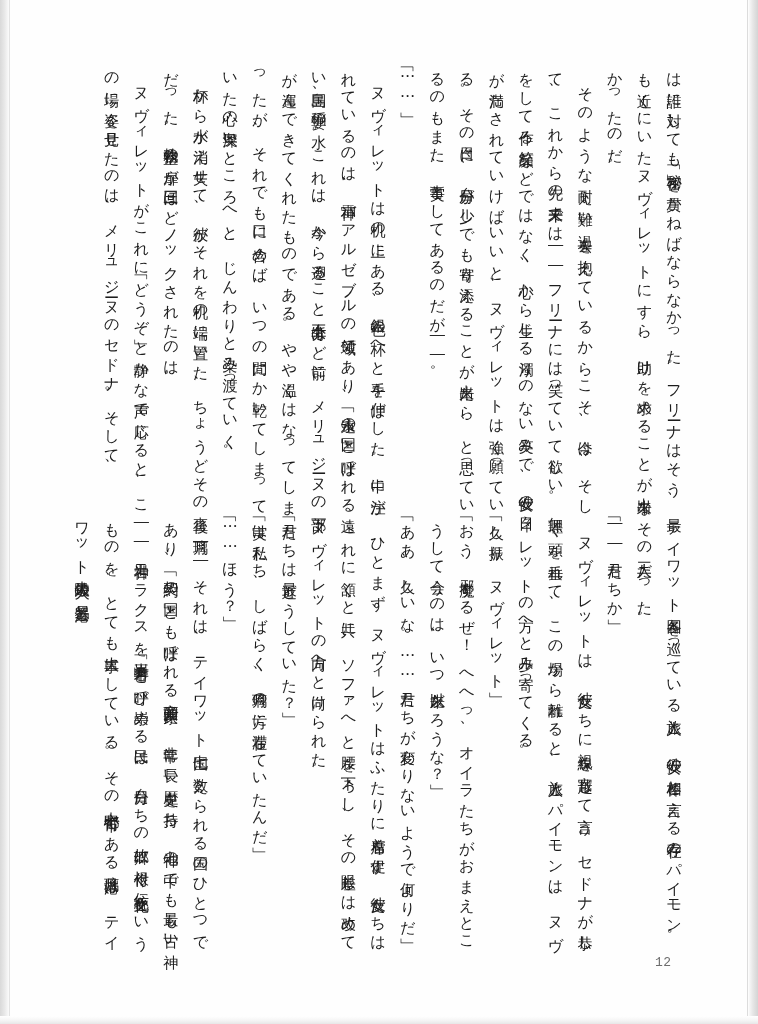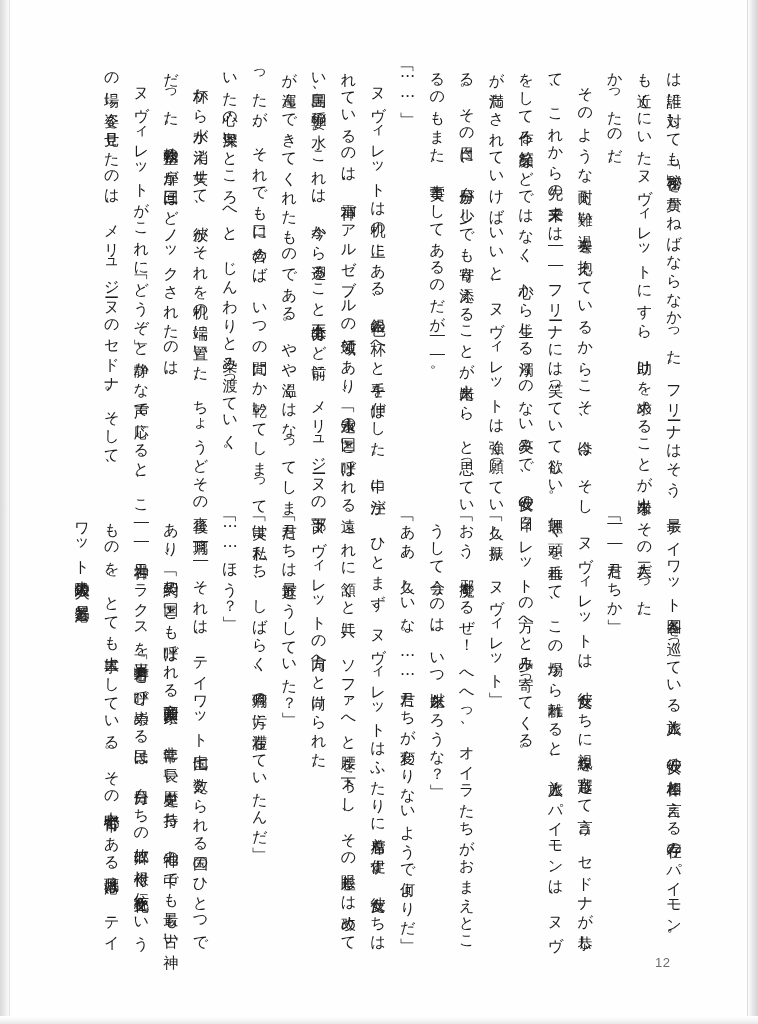--- a/index.html
+++ b/index.html
@@ -87,21 +87,21 @@
   }
   .tate-block p.ind {
     text-indent: 1em;
   }
 
   
   .folio {
     position: absolute;
     left: 655px;
     top: 955px;
-    font-family: Liberation Sans, sans-serif;
+    font-family: Liberation Mono, monospace;
     font-size: 13px;
     color: #6d6d6d;
     letter-spacing: 0.5px;
   }
 </style>
 </head>
 <body>
 
 <div id="page">
 

